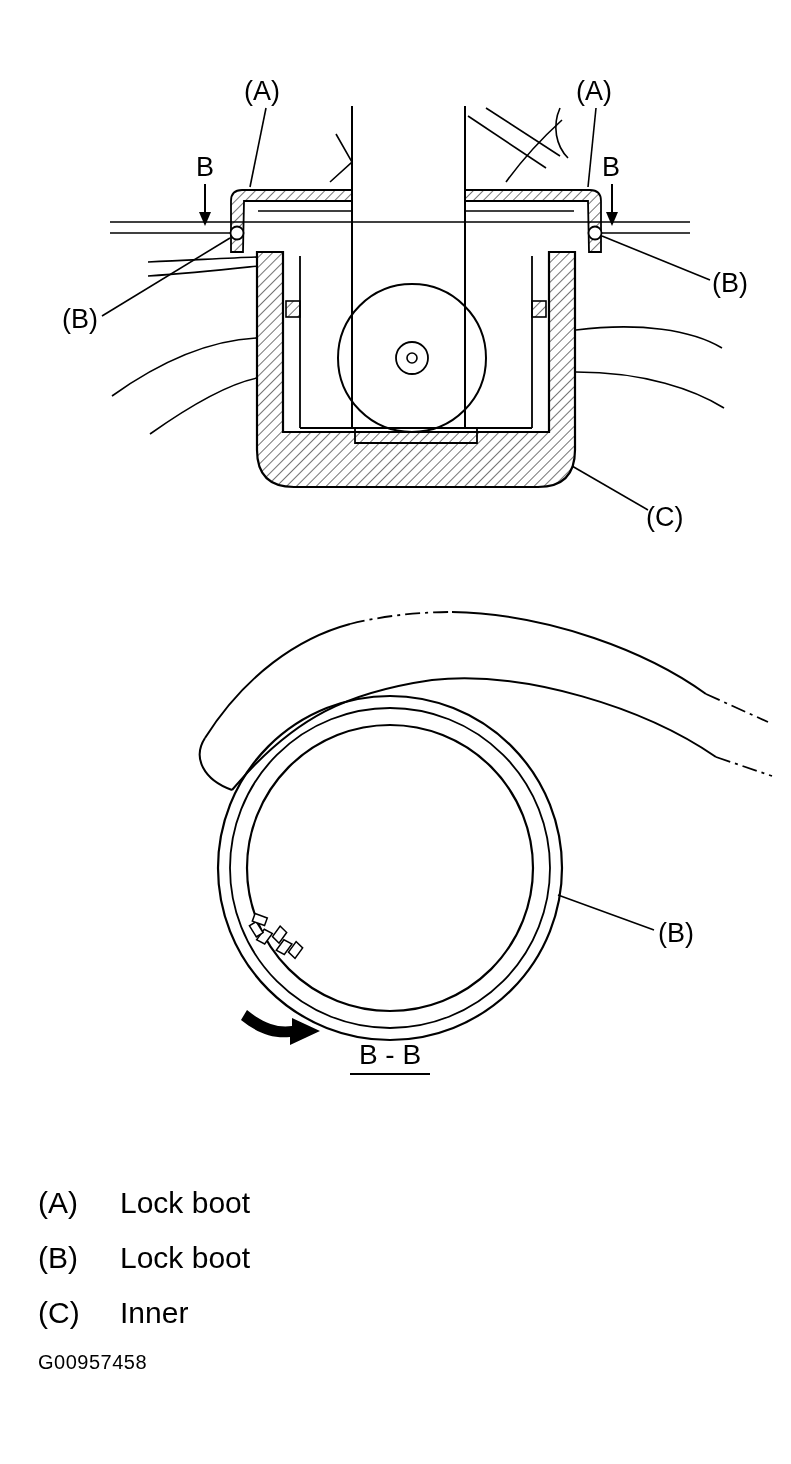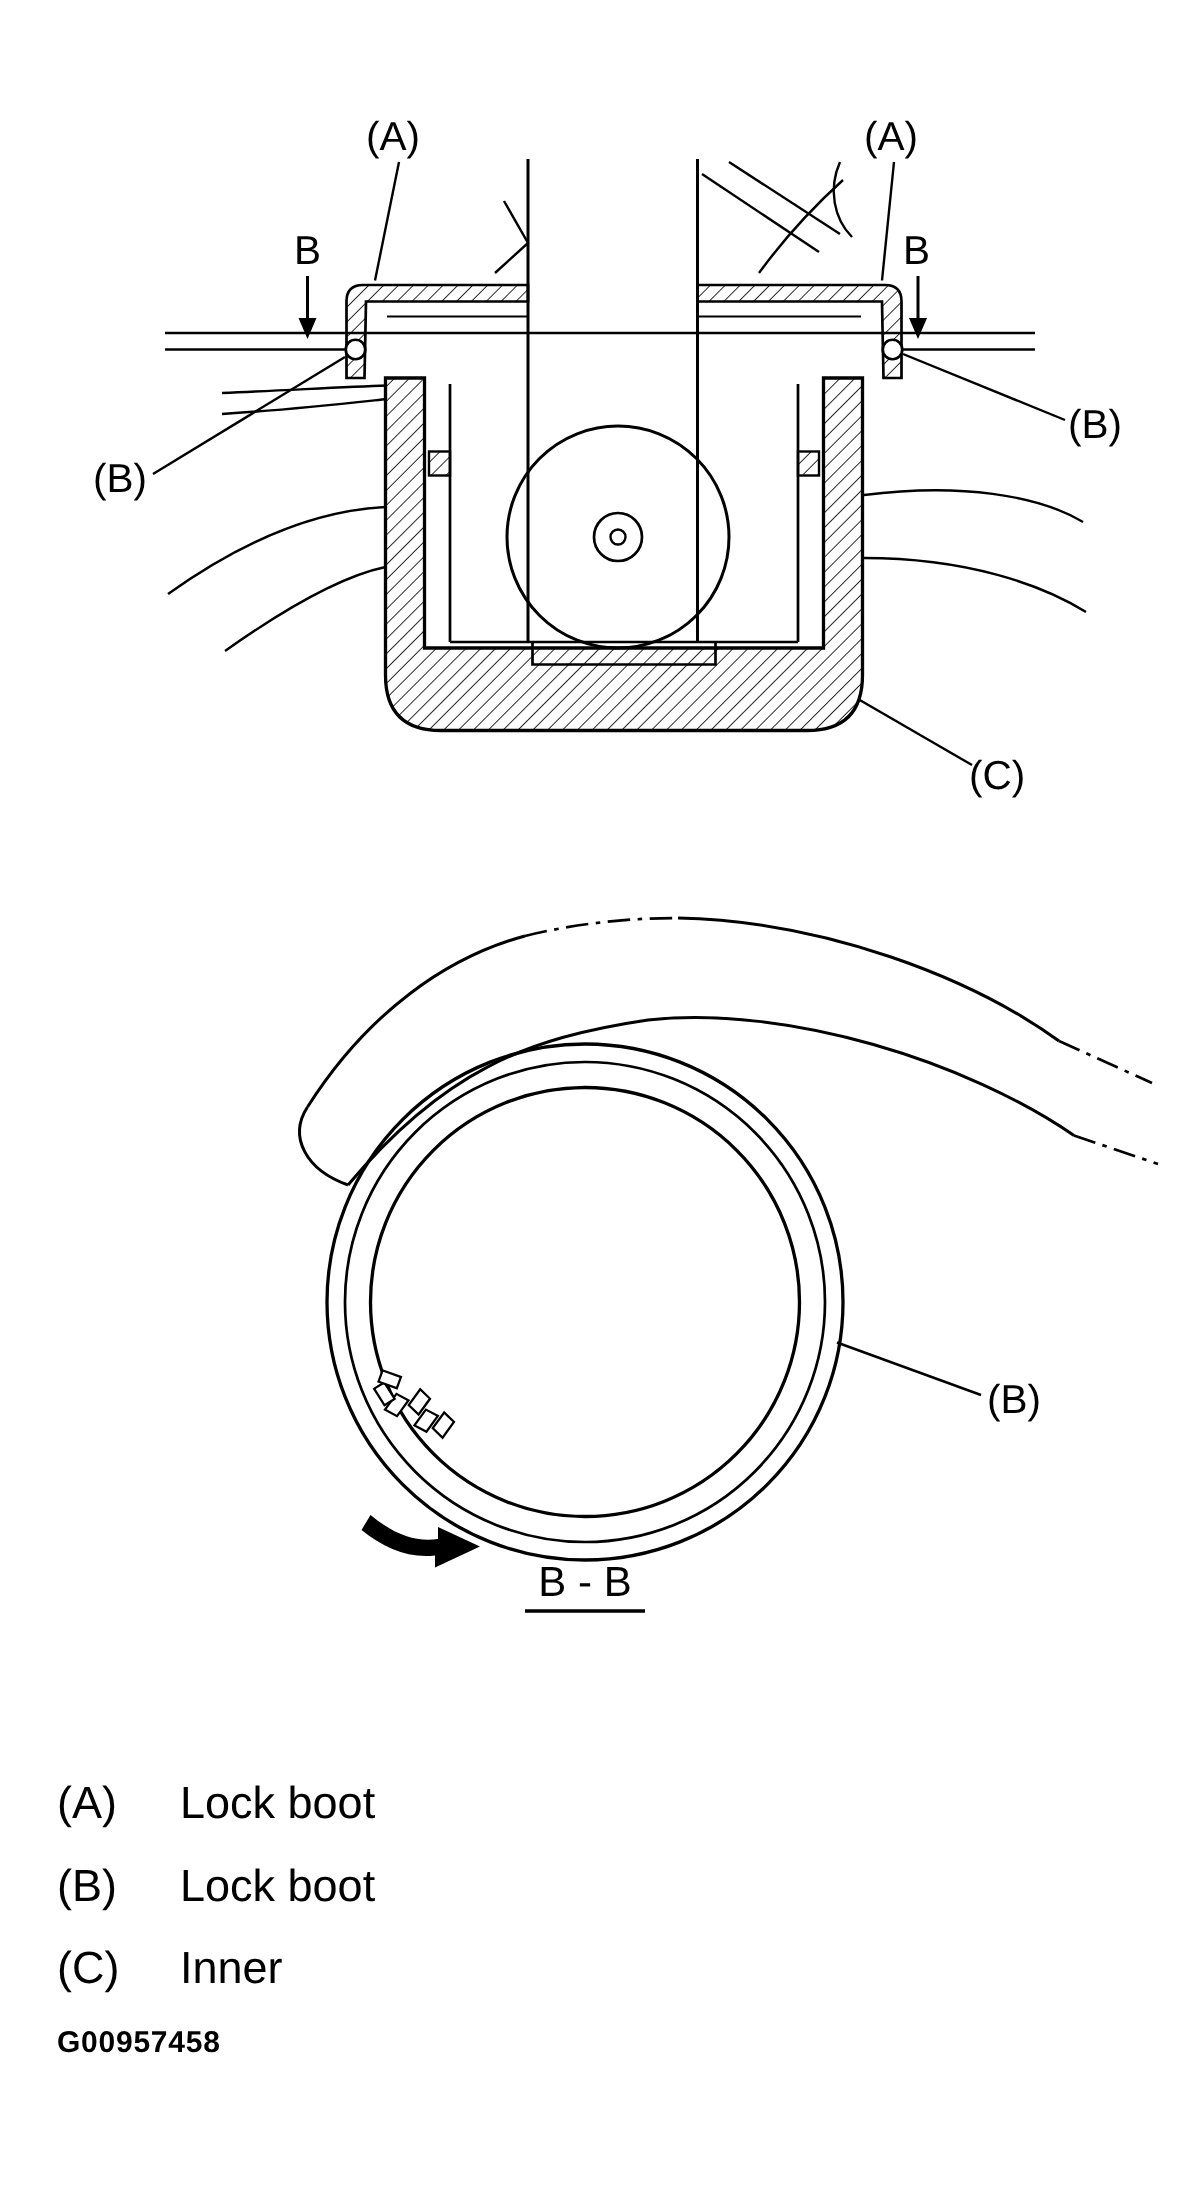--- a/index.html
+++ b/index.html
@@ -28,21 +28,21 @@
   .legend-row {
     display: flex;
     align-items: baseline;
     margin-bottom: 21px;
     font-size: 30px;
   }
   .legend-key { width: 82px; }
   .figure-code {
     margin-top: 14px;
     font-size: 20px;
-    font-weight: 700;
+    font-weight: 400;
     letter-spacing: 0.5px;
   }
 </style>
 </head>
 <body>
 
 <div class="page">
 
   <svg class="diagram-svg" width="791" height="1150" viewBox="0 0 791 1150">
     <defs>

